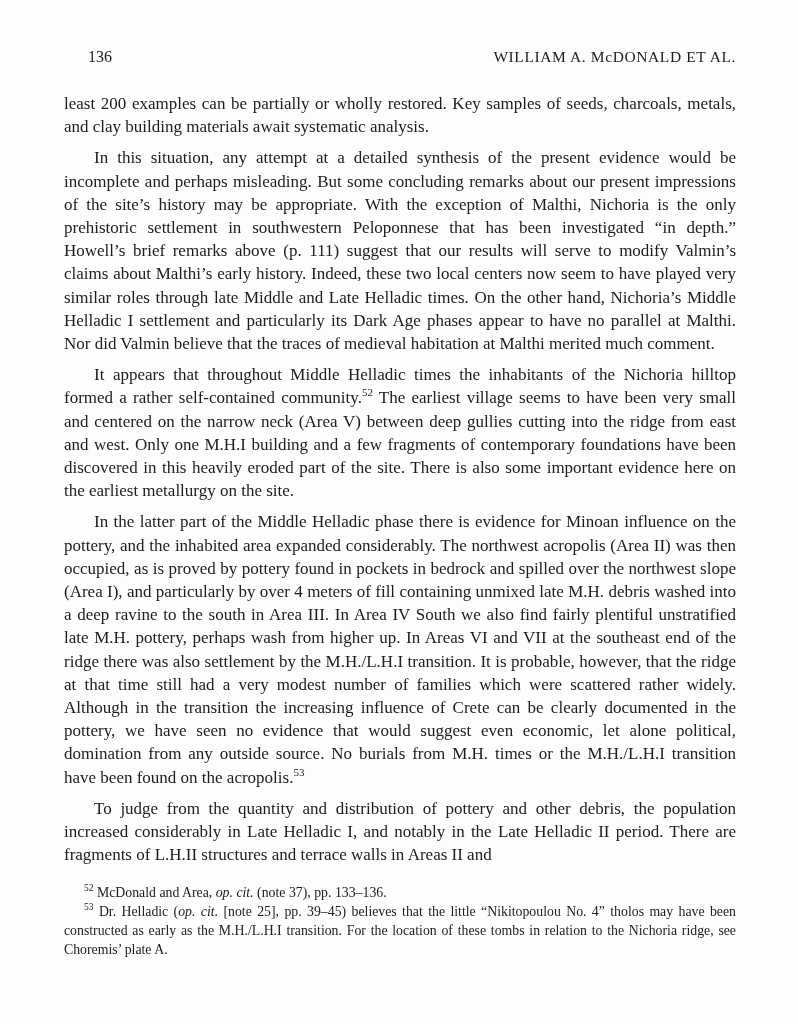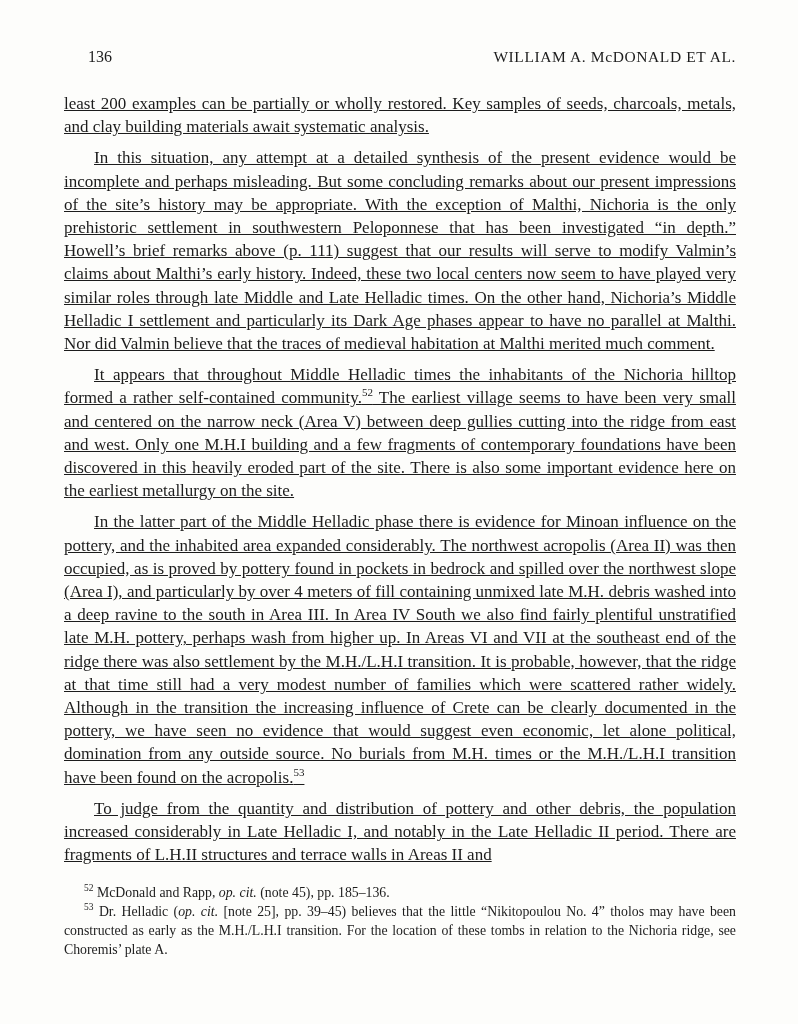--- a/index.html
+++ b/index.html
@@ -31,21 +31,20 @@
   .running-head {
     text-align: right;
     font-size: 15.5px;
     letter-spacing: 0.6px;
     white-space: nowrap;
   }
   .body-text {
     font-size: 17px;
     line-height: 23.2px;
     text-align: justify;
-    text-decoration: underline;
   }
   .body-text p.para {
     margin: 0;
   }
   .body-text p.para.indent {
     text-indent: 30px;
     margin-top: 8px;
   }
   sup.fn-ref {
     font-size: 11px;
@@ -77,16 +76,16 @@
 
   <div class="body-text">
       <p class="para"><span>least 200 examples can be partially or wholly restored.  Key samples of seeds, charcoals, metals, and clay building materials await systematic analysis.</span></p>
       <p class="para indent"><span>In this situation, any attempt at a detailed synthesis of the present evidence would be incomplete and perhaps misleading.  But some concluding remarks about our present impressions of the site’s history may be appropriate.  With the exception of Malthi, Nichoria is the only prehistoric settlement in southwestern Peloponnese that has been investigated “in depth.”  Howell’s brief remarks above (p. 111) suggest that our results will serve to modify Valmin’s claims about Malthi’s early history.  Indeed, these two local centers now seem to have played very similar roles through late Middle and Late Helladic times.  On the other hand, Nichoria’s Middle Helladic I settlement and particularly its Dark Age phases appear to have no parallel at Malthi.  Nor did Valmin believe that the traces of medieval habitation at Malthi merited much comment.</span></p>
       <p class="para indent"><span>It appears that throughout Middle Helladic times the inhabitants of the Nichoria hilltop formed a rather self-contained community.</span><sup class="fn-ref">52</sup><span>  The earliest village seems to have been very small and centered on the narrow neck (Area V) between deep gullies cutting into the ridge from east and west.  Only one M.H.I building and a few fragments of contemporary foundations have been discovered in this heavily eroded part of the site.  There is also some important evidence here on the earliest metallurgy on the site.</span></p>
       <p class="para indent"><span>In the latter part of the Middle Helladic phase there is evidence for Minoan influence on the pottery, and the inhabited area expanded considerably.  The northwest acropolis (Area II) was then occupied, as is proved by pottery found in pockets in bedrock and spilled over the northwest slope (Area I), and particularly by over 4 meters of fill containing unmixed late M.H. debris washed into a deep ravine to the south in Area III.  In Area IV South we also find fairly plentiful unstratified late M.H. pottery, perhaps wash from higher up.  In Areas VI and VII at the southeast end of the ridge there was also settlement by the M.H./L.H.I transition.  It is probable, however, that the ridge at that time still had a very modest number of families which were scattered rather widely.  Although in the transition the increasing influence of Crete can be clearly documented in the pottery, we have seen no evidence that would suggest even economic, let alone political, domination from any outside source.  No burials from M.H. times or the M.H./L.H.I transition have been found on the acropolis.</span><sup class="fn-ref">53</sup></p>
       <p class="para indent"><span>To judge from the quantity and distribution of pottery and other debris, the population increased considerably in Late Helladic I, and notably in the Late Helladic II period.  There are fragments of L.H.II structures and terrace walls in Areas II and</span></p>
     </div>
 
   <div class="footnote-section">
-      <p class="footnote"><sup class="fn-ref">52</sup><span> McDonald and Rapp, </span><i>op. cit.</i><span> (note 45), pp. 185–136.</span></p>
+      <p class="footnote"><sup class="fn-ref">52</sup><span> McDonald and Area, </span><i>op. cit.</i><span> (note 37), pp. 133–136.</span></p>
       <p class="footnote"><sup class="fn-ref">53</sup><span> Dr. Helladic (</span><i>op. cit.</i><span> [note 25], pp. 39–45) believes that the little “Nikitopoulou No. 4” tholos may have been constructed as early as the M.H./L.H.I transition.  For the location of these tombs in relation to the Nichoria ridge, see Choremis’ plate A.</span></p>
     </div>
 </div>
 
 </body></html>

